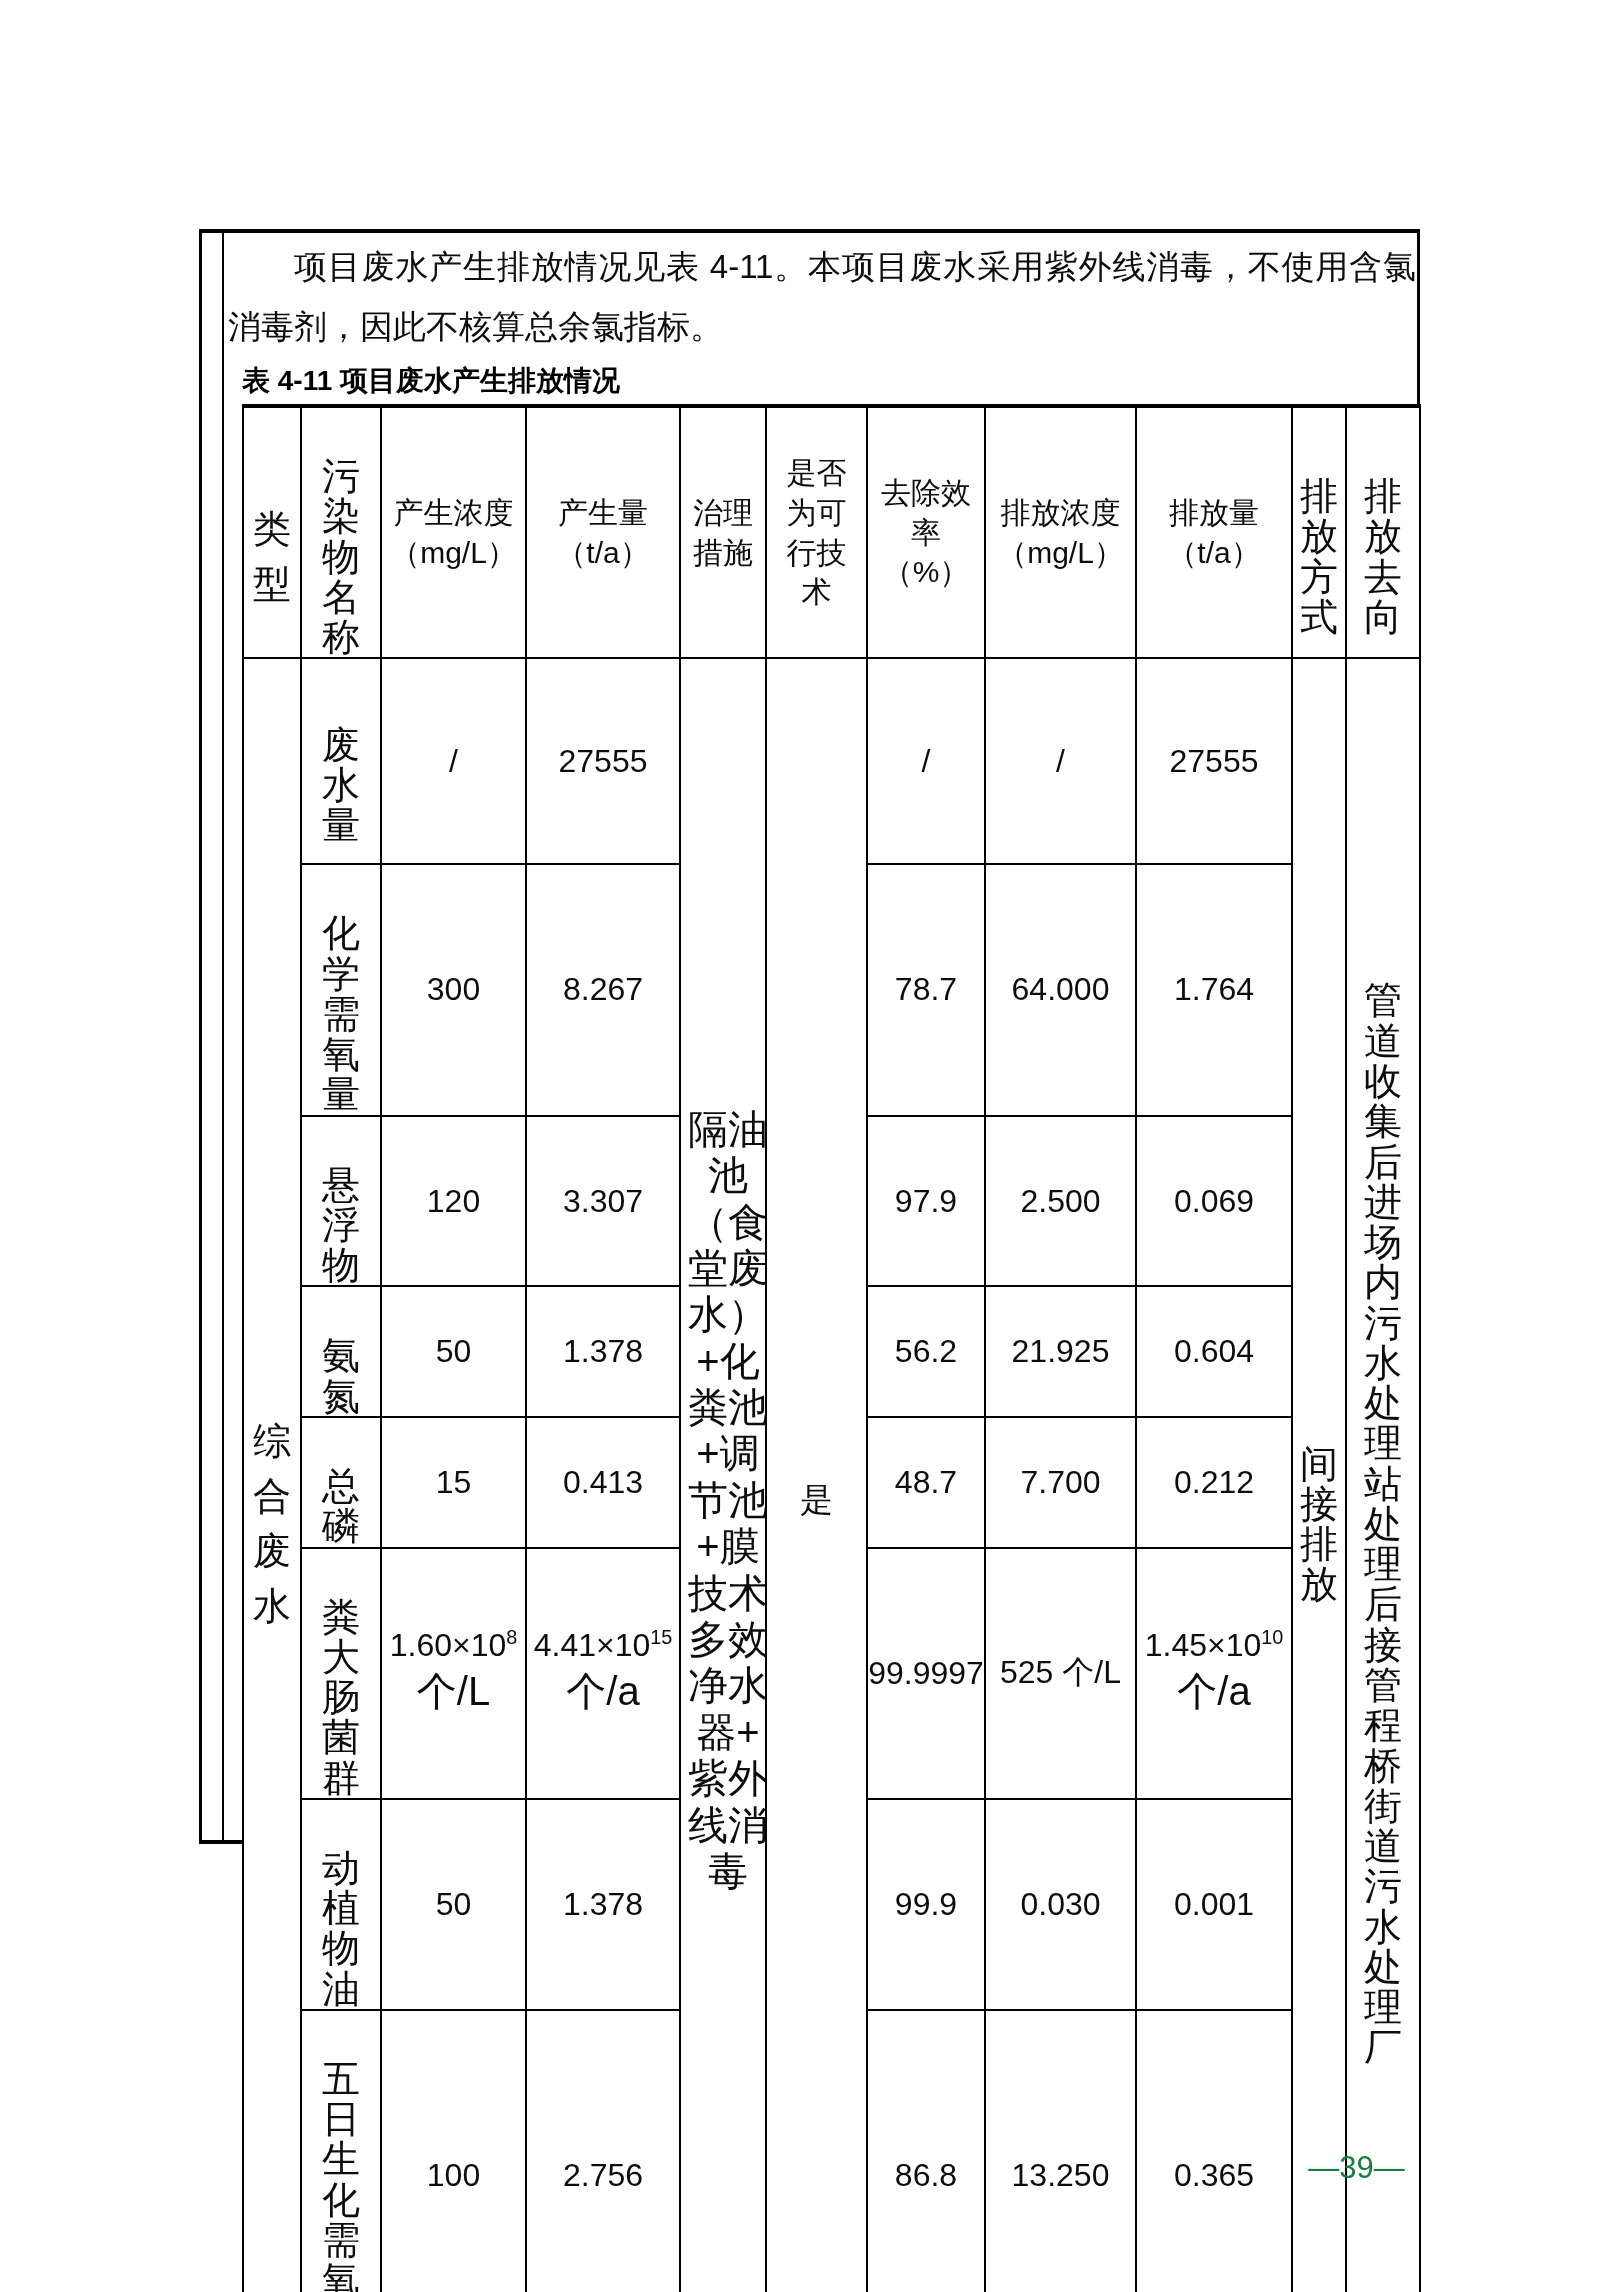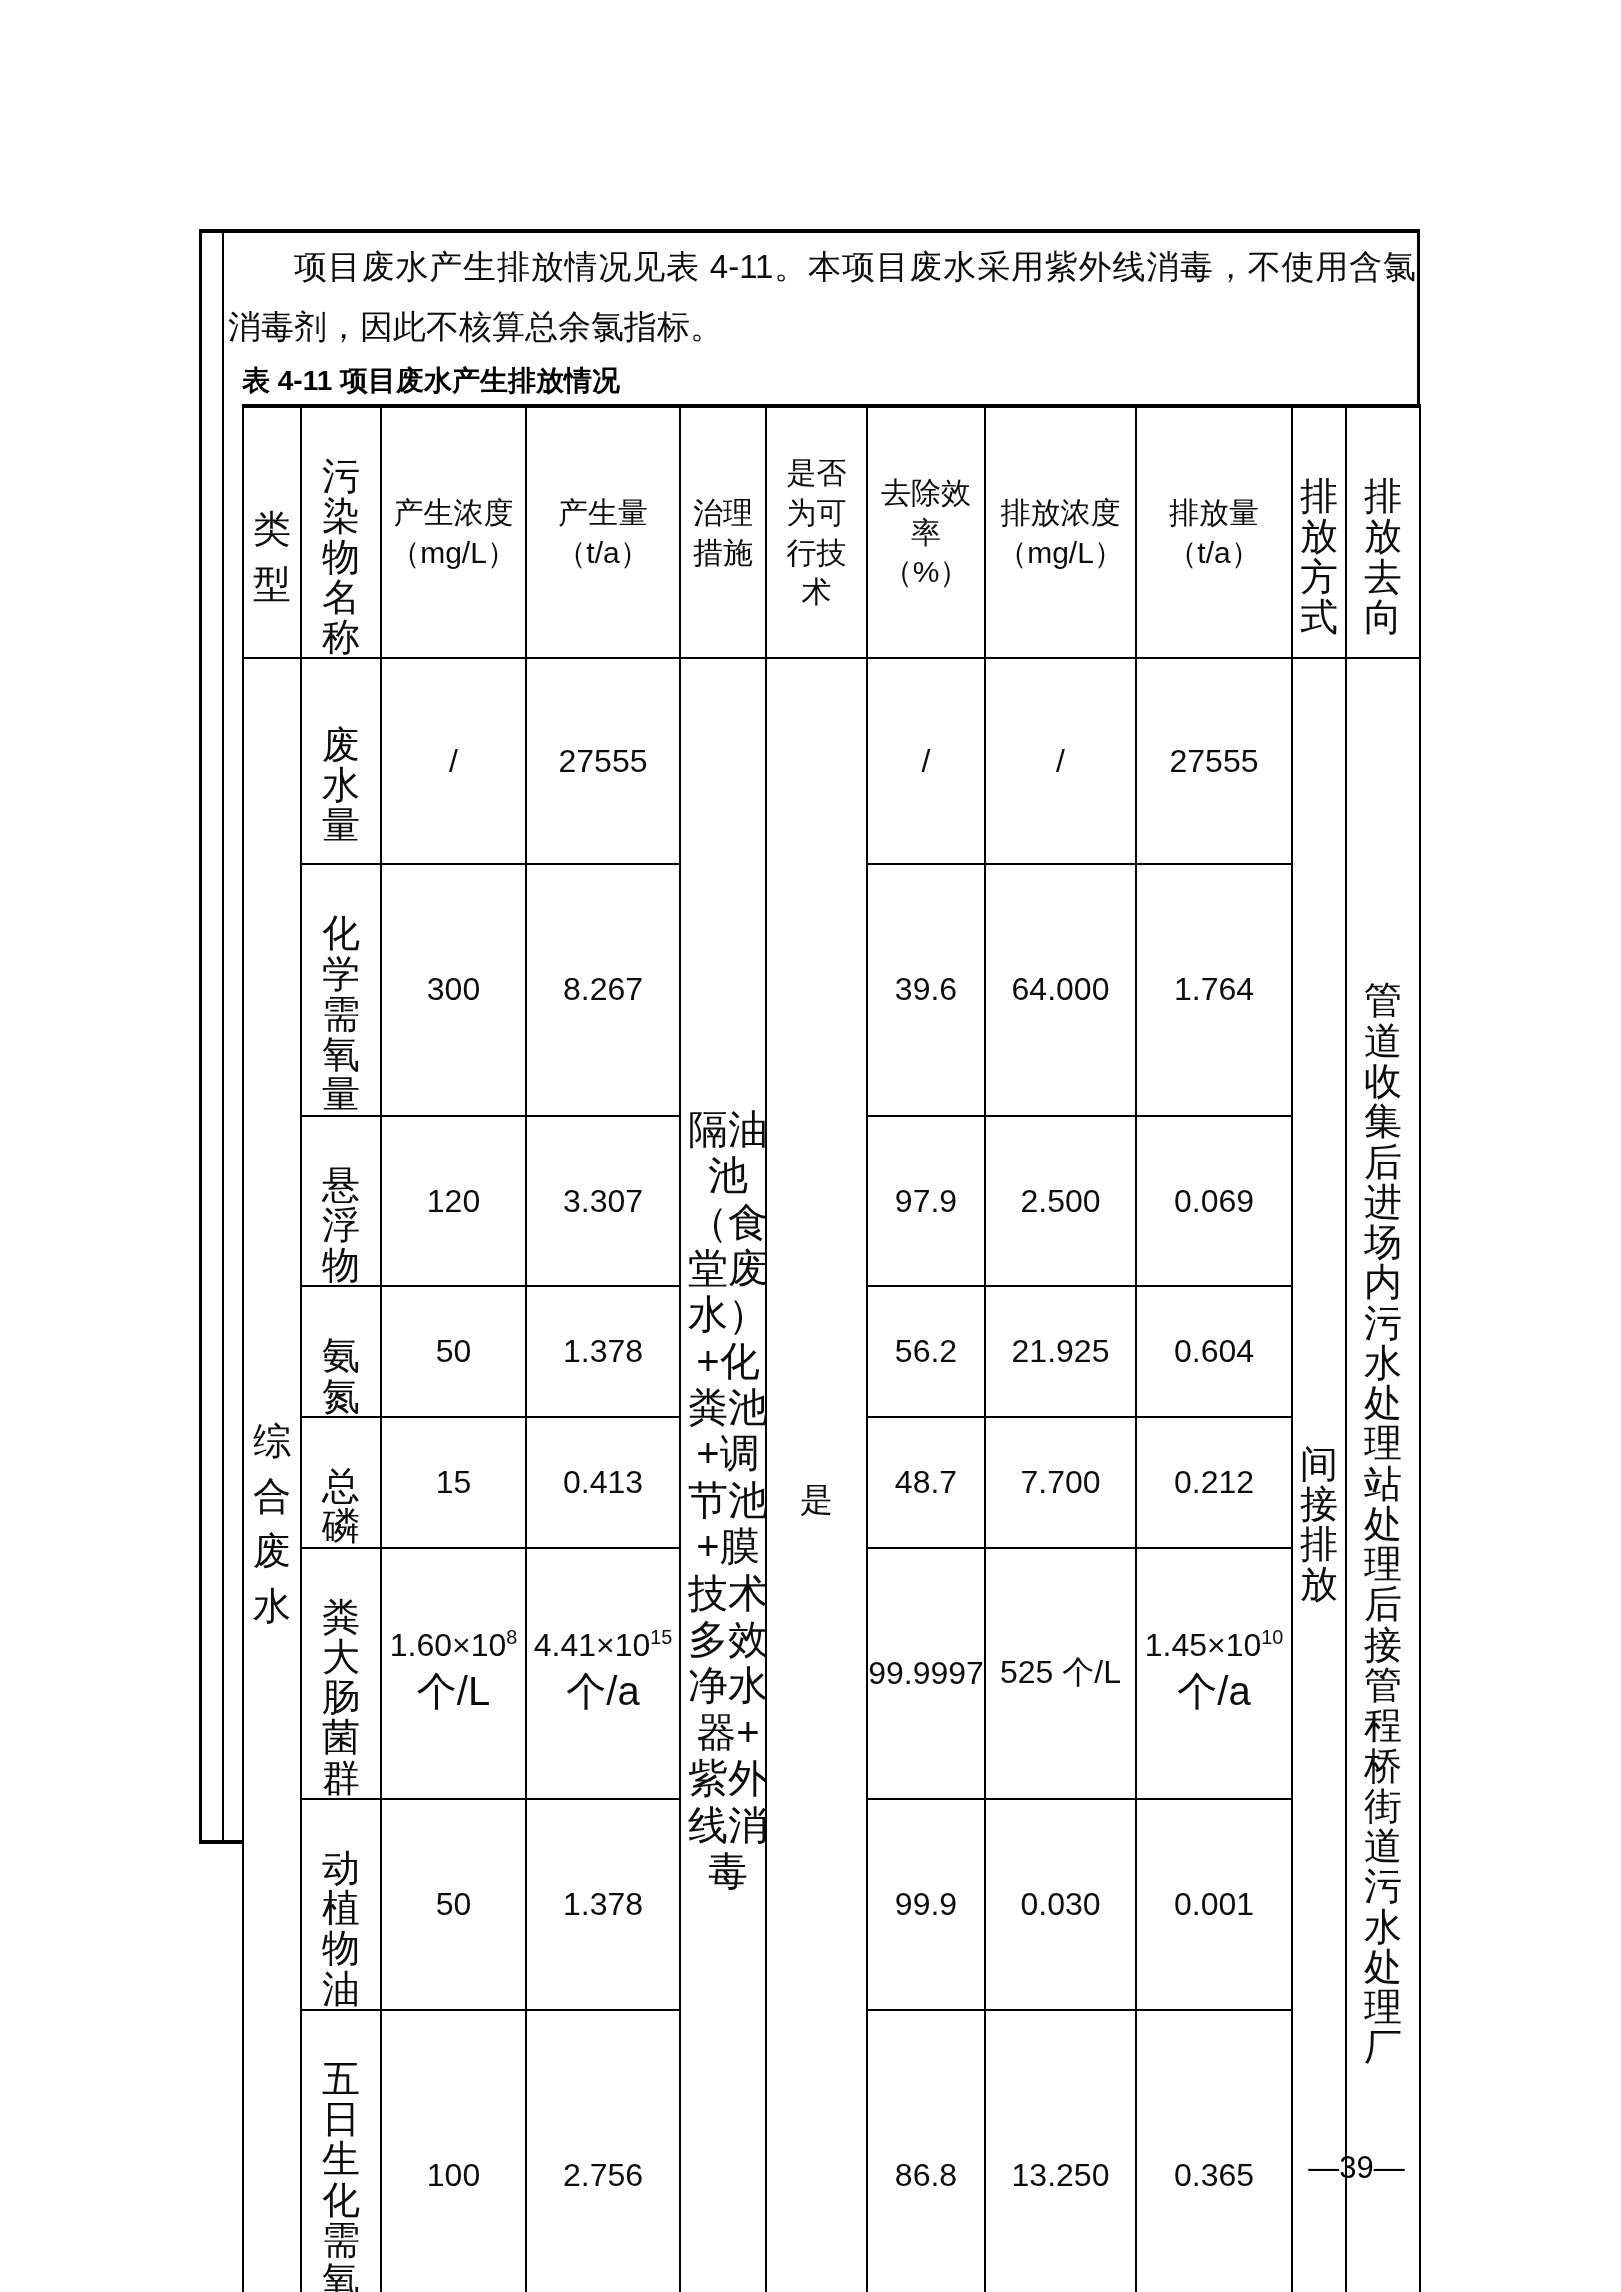--- a/index.html
+++ b/index.html
@@ -61,21 +61,21 @@
   .num sup{font-size:0.62em;line-height:0;}
   .unit{font-size:40px;}
   .wrap2{
     display:inline-block;width:2.35em;
     white-space:pre-line;line-height:1.16;font-size:40px;
   }
   .yes-cell{font-size:33px;}
   
   .pagenum{
     position:absolute;left:1292px;top:2150px;width:129px;
-    text-align:center;font-size:31px;color:#000000;
+    text-align:center;font-size:31px;color:#15803d;
   }
 </style>
 </head>
 <body>
 
 <div class="page">
 
   <div class="line frame-top"></div>
   <div class="line frame-left-outer"></div>
   <div class="line frame-left-inner"></div>
@@ -152,21 +152,21 @@
       <td class="num"><span>/</span></td>
       <td class="num"><span>27555</span><sup></sup><div class="unit"></div></td>
       <td rowspan="8"><span class="vtext">间接排放</span></td>
       <td rowspan="8"><span class="vtext">管道收集后进场内污水处理站处理后接管程桥街道污水处理厂</span></td>
     </tr>
 
     <tr style="height:186px">
       <td><span class="vtext">化学需氧量</span></td>
       <td class="num"><span>300</span></td>
       <td class="num"><span>8.267</span></td>
-      <td class="num"><span>39.6</span></td>
+      <td class="num"><span>78.7</span></td>
       <td class="num"><span>64.000</span></td>
       <td class="num"><span>1.764</span></td>
     </tr>
 
     <tr style="height:110px">
       <td><span class="vtext">悬浮物</span></td>
       <td class="num"><span>120</span></td>
       <td class="num"><span>3.307</span></td>
       <td class="num"><span>97.9</span></td>
       <td class="num"><span>2.500</span></td>

